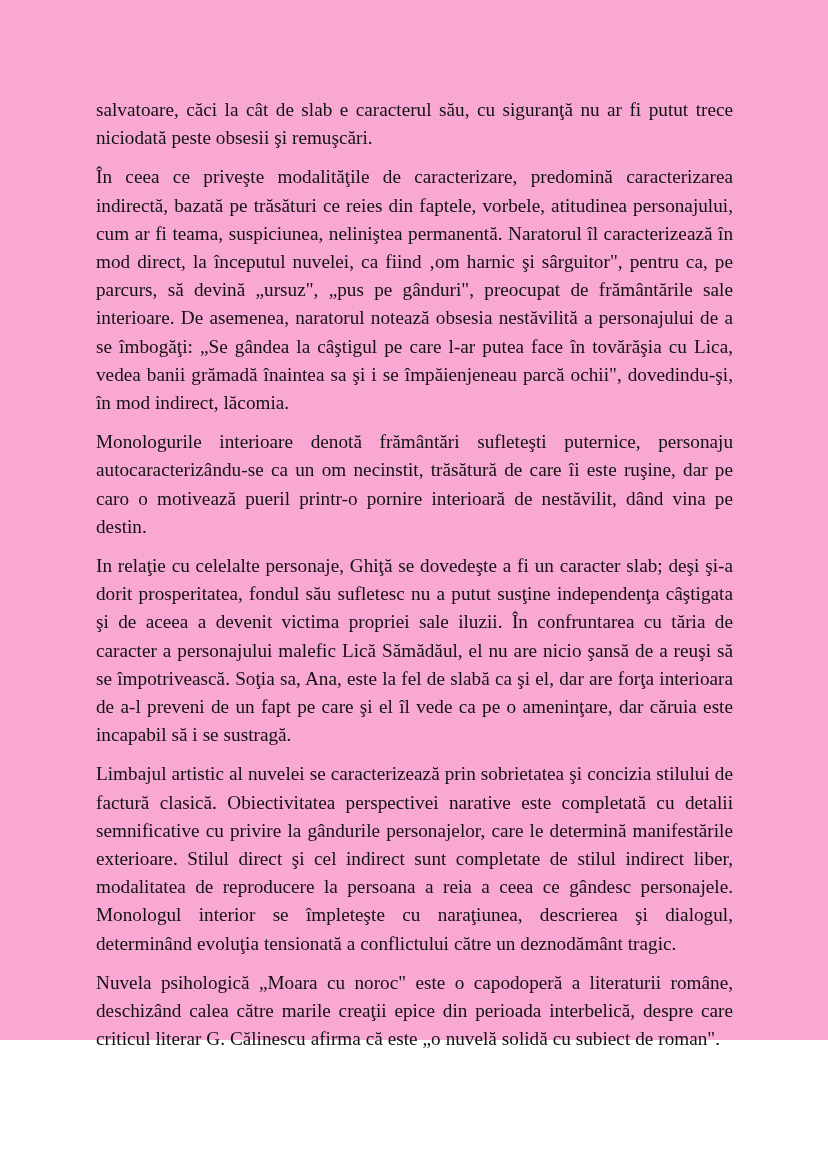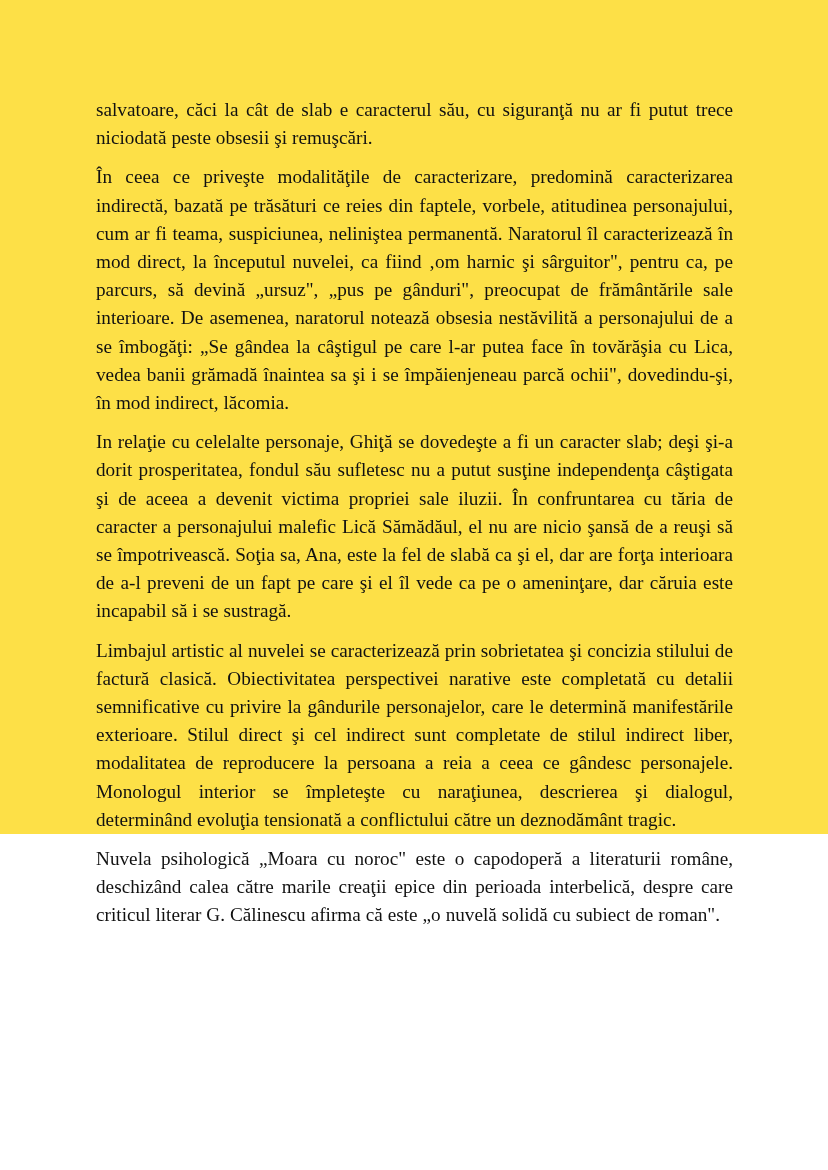--- a/index.html
+++ b/index.html
@@ -12,22 +12,22 @@
     width: 828px;
     height: 1170px;
     overflow: hidden;
     font-family: "Liberation Serif", "DejaVu Serif", serif;
     color: #000000;
     -webkit-font-smoothing: antialiased;
   }
   .page {
     position: relative;
     width: 828px;
-    height: 834px;
-    background: #fde047;
+    height: 1040px;
+    background: #f9a8d4;
     box-sizing: border-box;
   }
   .text-column {
     position: absolute;
     left: 96px;
     top: 96px;
     width: 637px;
   }
   .paragraph {
     margin: 0 0 11px 0;
@@ -45,17 +45,18 @@
     margin-bottom: 0;
   }
 </style>
 </head>
 <body>
 
 <div class="page">
   <div class="text-column">
     <p class="paragraph">salvatoare, căci la cât de slab e caracterul său, cu siguranţă nu ar fi putut trece niciodată peste obsesii şi remuşcări.</p>
     <p class="paragraph">În ceea ce priveşte modalităţile de caracterizare, predomină caracterizarea indirectă, bazată pe trăsături ce reies din faptele, vorbele, atitudinea personajului, cum ar fi teama, suspiciunea, neliniştea permanentă. Naratorul îl caracterizează în mod direct, la începutul nuvelei, ca fiind ‚om harnic şi sârguitor", pentru ca, pe parcurs, să devină „ursuz", „pus pe gânduri", preocupat de frământările sale interioare. De asemenea, naratorul notează obsesia nestăvilită a personajului de a se îmbogăţi: „Se gândea la câştigul pe care l-ar putea face în tovărăşia cu Lica, vedea banii grămadă înaintea sa şi i se împăienjeneau parcă ochii", dovedindu-şi, în mod indirect, lăcomia.</p>
+    <p class="paragraph">Monologurile interioare denotă frământări sufleteşti puternice, personaju autocaracterizându-se ca un om necinstit, trăsătură de care îi este ruşine, dar pe caro o motivează pueril printr-o pornire interioară de nestăvilit, dând vina pe destin.</p>
     <p class="paragraph">In relaţie cu celelalte personaje, Ghiţă se dovedeşte a fi un caracter slab; deşi şi-a dorit prosperitatea, fondul său sufletesc nu a putut susţine independenţa câştigata şi de aceea a devenit victima propriei sale iluzii. În confruntarea cu tăria de caracter a personajului malefic Lică Sămădăul, el nu are nicio şansă de a reuşi să se împotrivească. Soţia sa, Ana, este la fel de slabă ca şi el, dar are forţa interioara de a-l preveni de un fapt pe care şi el îl vede ca pe o ameninţare, dar căruia este incapabil să i se sustragă.</p>
     <p class="paragraph">Limbajul artistic al nuvelei se caracterizează prin sobrietatea şi concizia stilului de factură clasică. Obiectivitatea perspectivei narative este completată cu detalii semnificative cu privire la gândurile personajelor, care le determină manifestările exterioare. Stilul direct şi cel indirect sunt completate de stilul indirect liber, modalitatea de reproducere la persoana a reia a ceea ce gândesc personajele. Monologul interior se împleteşte cu naraţiunea, descrierea şi dialogul, determinând evoluţia tensionată a conflictului către un deznodământ tragic.</p>
     <p class="paragraph">Nuvela psihologică „Moara cu noroc" este o capodoperă a literaturii române, deschizând calea către marile creaţii epice din perioada interbelică, despre care criticul literar G. Călinescu afirma că este „o nuvelă solidă cu subiect de roman".</p>
   </div>
 </div>
 
 </body></html>

